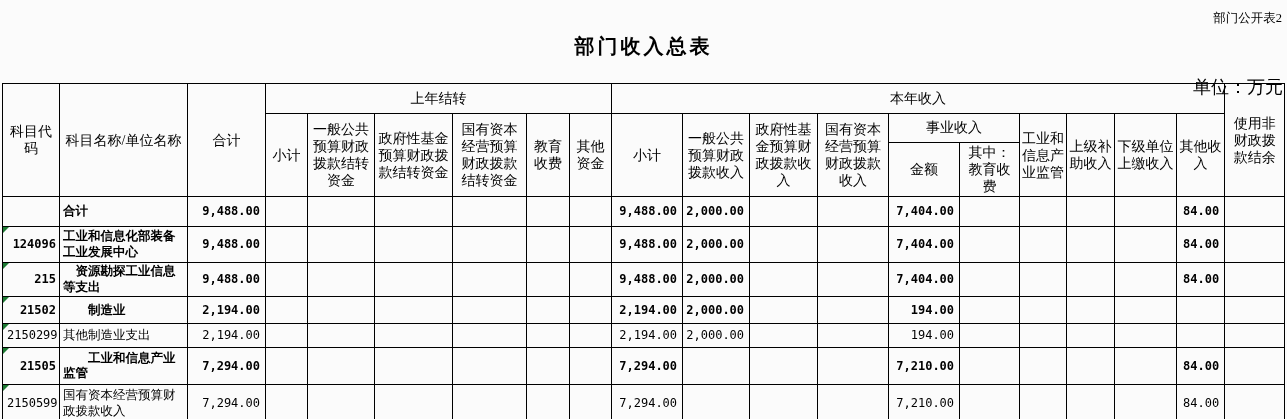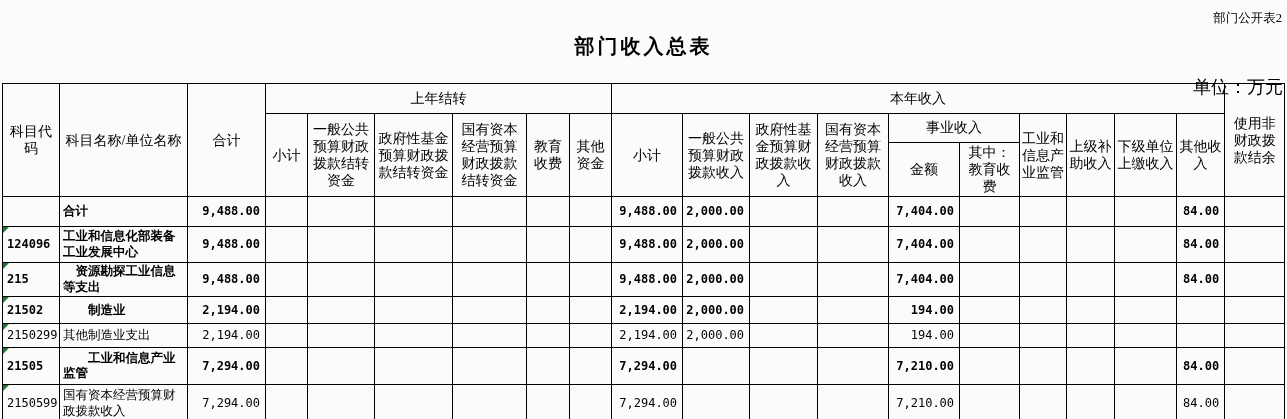--- a/index.html
+++ b/index.html
@@ -16,21 +16,21 @@
     position:absolute;top:83px;left:2px;width:1283px;
     border-collapse:collapse;table-layout:fixed;
   }
   th,td{border:1px solid #000;overflow:hidden;}
   th{
     font-weight:normal;font-size:14px;line-height:1.22;
     text-align:center;vertical-align:middle;padding:1px 2px;
   }
   td{font-size:12.5px;vertical-align:middle;padding:1px 3px;line-height:1.25;}
   td.code{
-    text-align:left;position:relative;padding-left:4px;
+    text-align:right;position:relative;padding-left:4px;
     font-family:"DejaVu Sans Mono","Liberation Mono",monospace;font-size:12px;
   }
   td.name{text-align:left;}
   td.num{
     text-align:right;padding-right:5px;
     font-family:"DejaVu Sans Mono","Liberation Mono",monospace;font-size:12px;
   }
   tr.bold td{font-weight:bold;}
   .triangle{
     position:absolute;top:0;left:0;width:0;height:0;

